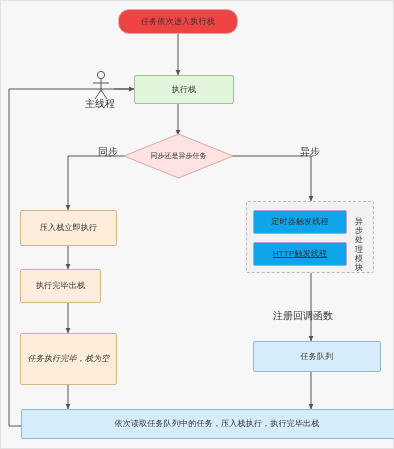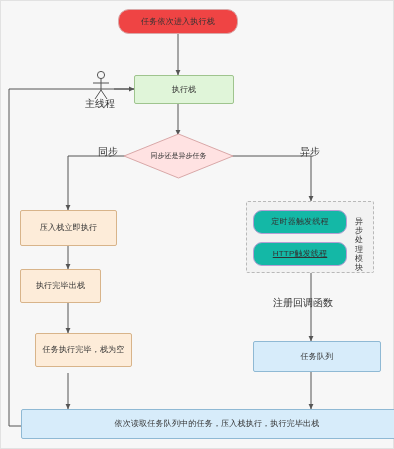--- a/index.html
+++ b/index.html
@@ -24,21 +24,21 @@
     font-size:8px;
     line-height:1.25;
     color:#333;
     letter-spacing:.2px;
   }
   .box{border:1px solid #999;border-radius:2px;}
   .pink{background:#ef4444;border-color:#d9a8a8;border-radius:11px;}
   .green{background:#e0f5d9;border-color:#9fc48e;justify-content:center;}
   .peach{background:#fdecd9;border-color:#d8b48a;}
   .blue{background:#d7ecfa;border-color:#8fb9d4;}
-  .lilac{background:#14b8a6;border-color:#b49fd4;border-radius:9px;}
+  .lilac{background:#0ea5e9;border-color:#b49fd4;}
 
   .diamond-wrap{position:absolute;}
   .diamond{
     position:absolute;left:0;top:0;
     width:100%;height:100%;
   }
   .diamond-label{
     position:absolute;left:0;top:0;width:100%;height:100%;
     display:flex;align-items:center;justify-content:center;
     font-size:7px;color:#333;text-align:center;
@@ -131,34 +131,34 @@
 
   <div class="label" style="left:58px;top:144px;padding-left:39px;">同步</div>
   <div class="label" style="left:280px;top:144px;margin-left:19px;">异步</div>
 
   <div class="node box peach" style="left:19px;top:209px;width:97px;height:36px;">
     <span>压入栈立即执行</span>
   </div>
   <div class="node box peach" style="left:19px;top:268px;width:81px;height:34px;">
     <span>执行完毕出栈</span>
   </div>
-  <div class="node box peach" style="left:34px;top:332px;width:97px;height:34px;">
+  <div class="node box peach" style="left:19px;top:332px;width:97px;height:52px;font-style:italic;">
     <span>任务执行完毕，栈为空</span>
   </div>
 
   <div class="group-box" style="left:245px;top:200px;width:128px;height:72px;"></div>
   <div class="node box lilac" style="left:252px;top:209px;width:94px;height:24px;">
     <span>定时器触发线程</span>
   </div>
   <div class="node box lilac" style="left:252px;top:241px;width:94px;height:24px;text-decoration:underline;">
     <span>HTTP触发线程</span>
   </div>
   <div class="label-v" style="left:352px;top:216px;">异<br>步<br>处<br>理<br>模<br>块</div>
 
-  <div class="label" style="left:272px;top:295px;">注册回调函数</div>
+  <div class="label" style="left:272px;top:308px;">注册回调函数</div>
 
   <div class="node box blue" style="left:252px;top:340px;width:128px;height:31px;">
     <span>任务队列</span>
   </div>
 
   <div class="node box blue" style="left:20px;top:408px;width:392px;height:30px;">
     <span>依次读取任务队列中的任务，压入栈执行，执行完毕出栈</span>
   </div>
 
 </div>

